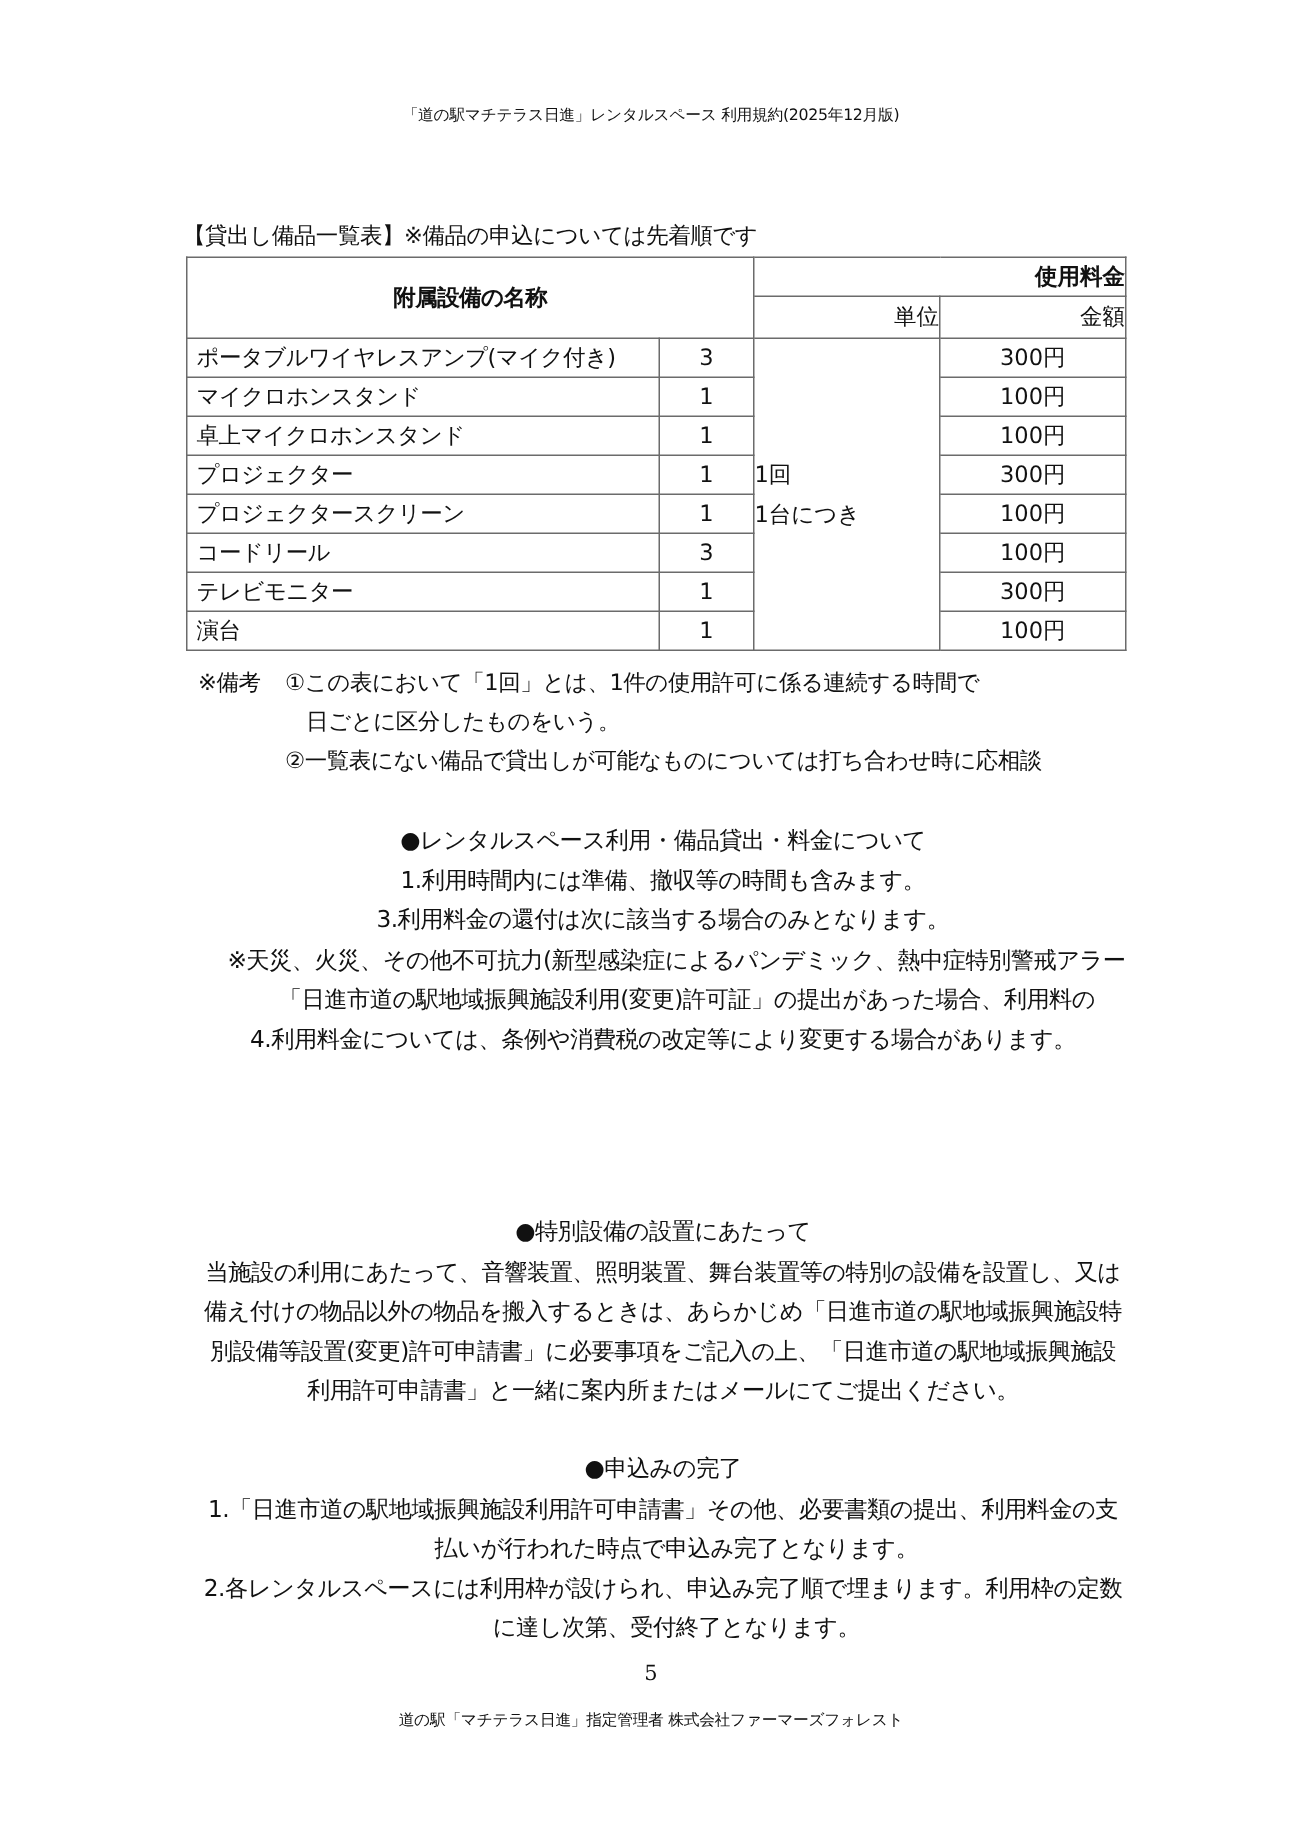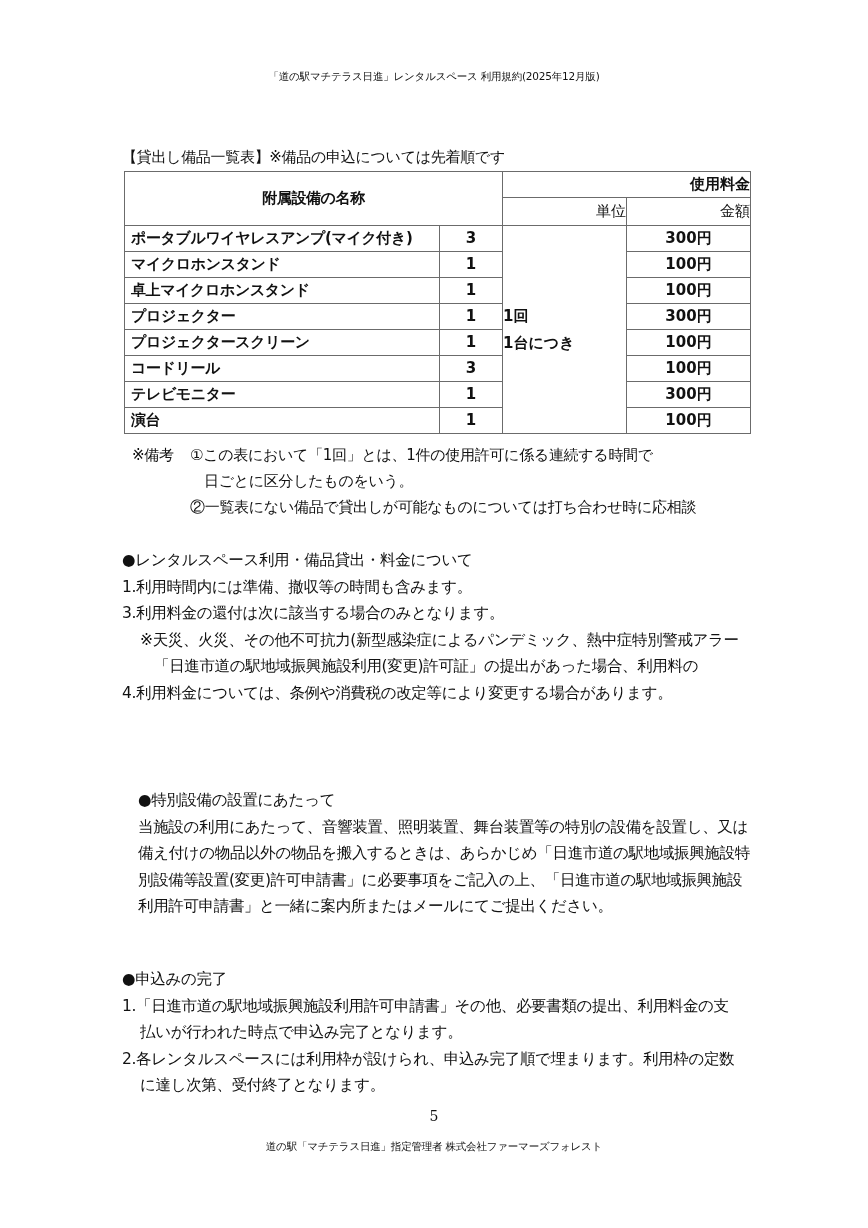--- a/index.html
+++ b/index.html
@@ -15,32 +15,32 @@
   .table-caption {
     position: absolute; top: 148px; left: 122px;
     font-size: 15px; letter-spacing: -0.3px;
   }
   table.equip {
     position: absolute; top: 171px; left: 124px;
     border-collapse: collapse; font-size: 15px;
   }
   table.equip td, table.equip th {
     border: 1px solid #6b6b6b; padding: 0; height: 25px; line-height: 25px;
-    font-weight: bold;
+    font-weight: normal;
   }
   table.equip th { font-weight: bold; text-align: right; }
   table.equip th.sub { font-weight: normal; }
   .c-name { width: 308px; text-align: left; padding-left: 6px !important; letter-spacing: -0.4px; }
   .c-qty { width: 62px; text-align: center; }
   .c-unit { width: 123px; text-align: left; vertical-align: middle; line-height: 27px !important; }
   .c-amt { width: 123px; text-align: center; }
   .notes { position: absolute; left: 132px; font-size: 15px; letter-spacing: -0.3px; }
   .note-line { position: absolute; white-space: nowrap; }
   .section { position: absolute; left: 122px; font-size: 15.5px; letter-spacing: -0.35px; width: 640px; }
-  .line { height: 26.5px; line-height: 26.5px; white-space: nowrap; }
+  .line { height: 26.5px; line-height: 26.5px; white-space: nowrap; text-align: center; }
   .indent1 { padding-left: 18px; }
   .indent2 { padding-left: 32px; }
   .page-number {
     position: absolute; top: 1108px; left: 0; width: 868px; text-align: center;
     font-family: "DejaVu Serif", "Liberation Serif", serif; font-size: 14px;
   }
   .running-footer {
     position: absolute; top: 1140px; left: 0; width: 868px; text-align: center;
     font-size: 10.5px; letter-spacing: -0.2px;
   }
@@ -106,33 +106,33 @@
     <td class="c-qty">1</td>
     <td class="c-amt">100円</td>
   </tr>
 </tbody>
   </table>
 
 <div class="notes">
   <div class="note-line" style="top:446px;left:0;">※備考</div>
   <div class="note-line" style="top:446px;left:58px;">①この表において「1回」とは、1件の使用許可に係る連続する時間で</div>
   <div class="note-line" style="top:472px;left:72px;">日ごとに区分したものをいう。</div>
-  <div class="note-line" style="top:498px;left:58px;font-family:Liberation Mono, monospace;">②一覧表にない備品で貸出しが可能なものについては打ち合わせ時に応相談</div>
+  <div class="note-line" style="top:498px;left:58px;">②一覧表にない備品で貸出しが可能なものについては打ち合わせ時に応相談</div>
 </div>
 
 <div class="section" style="top:547px;">
   <div class="line">●レンタルスペース利用・備品貸出・料金について</div>
   <div class="line">1.利用時間内には準備、撤収等の時間も含みます。</div>
   <div class="line">3.利用料金の還付は次に該当する場合のみとなります。</div>
   <div class="line indent1">※天災、火災、その他不可抗力(新型感染症によるパンデミック、熱中症特別警戒アラー</div>
   <div class="line indent2">「日進市道の駅地域振興施設利用(変更)許可証」の提出があった場合、利用料の</div>
   <div class="line">4.利用料金については、条例や消費税の改定等により変更する場合があります。</div>
 </div>
 
-<div class="section" style="top:787px;margin-left:16px;">
+<div class="section" style="top:808px;">
   <div class="line">●特別設備の設置にあたって</div>
   <div class="line">当施設の利用にあたって、音響装置、照明装置、舞台装置等の特別の設備を設置し、又は</div>
   <div class="line">備え付けの物品以外の物品を搬入するときは、あらかじめ「日進市道の駅地域振興施設特</div>
   <div class="line">別設備等設置(変更)許可申請書」に必要事項をご記入の上、「日進市道の駅地域振興施設</div>
   <div class="line">利用許可申請書」と一緒に案内所またはメールにてご提出ください。</div>
 </div>
 
 <div class="section" style="top:966px;">
   <div class="line">●申込みの完了</div>
   <div class="line">1.「日進市道の駅地域振興施設利用許可申請書」その他、必要書類の提出、利用料金の支</div>

